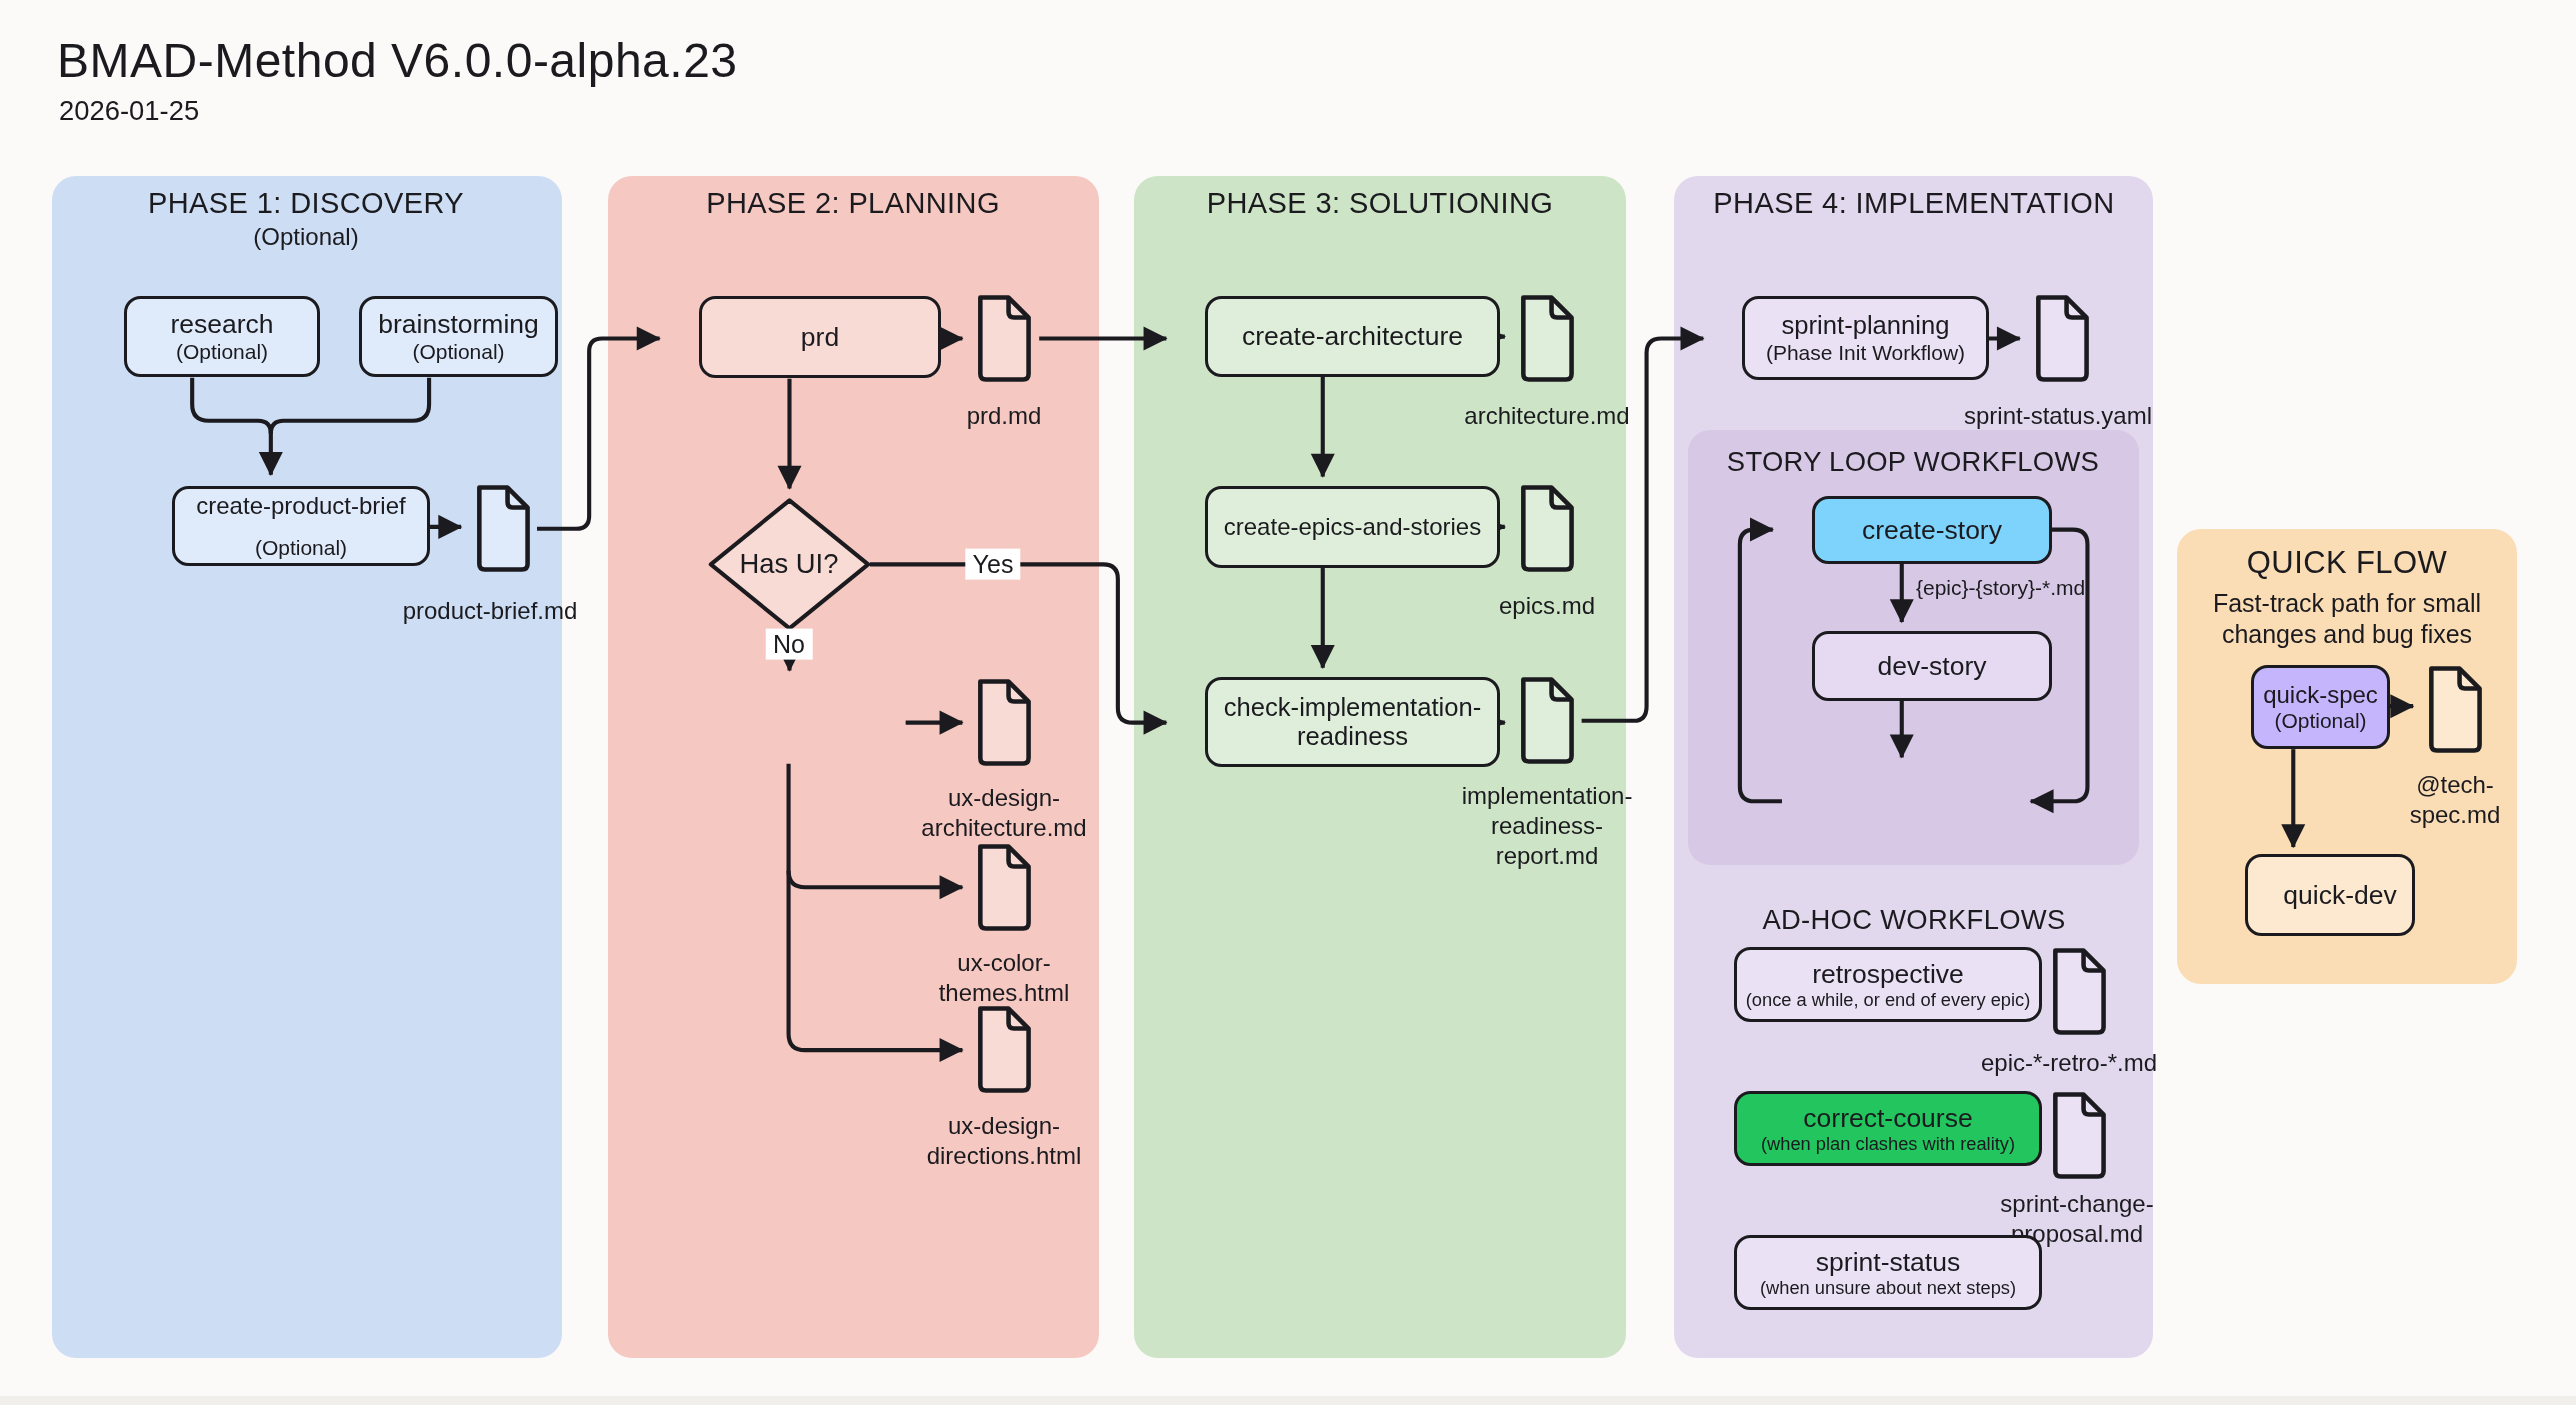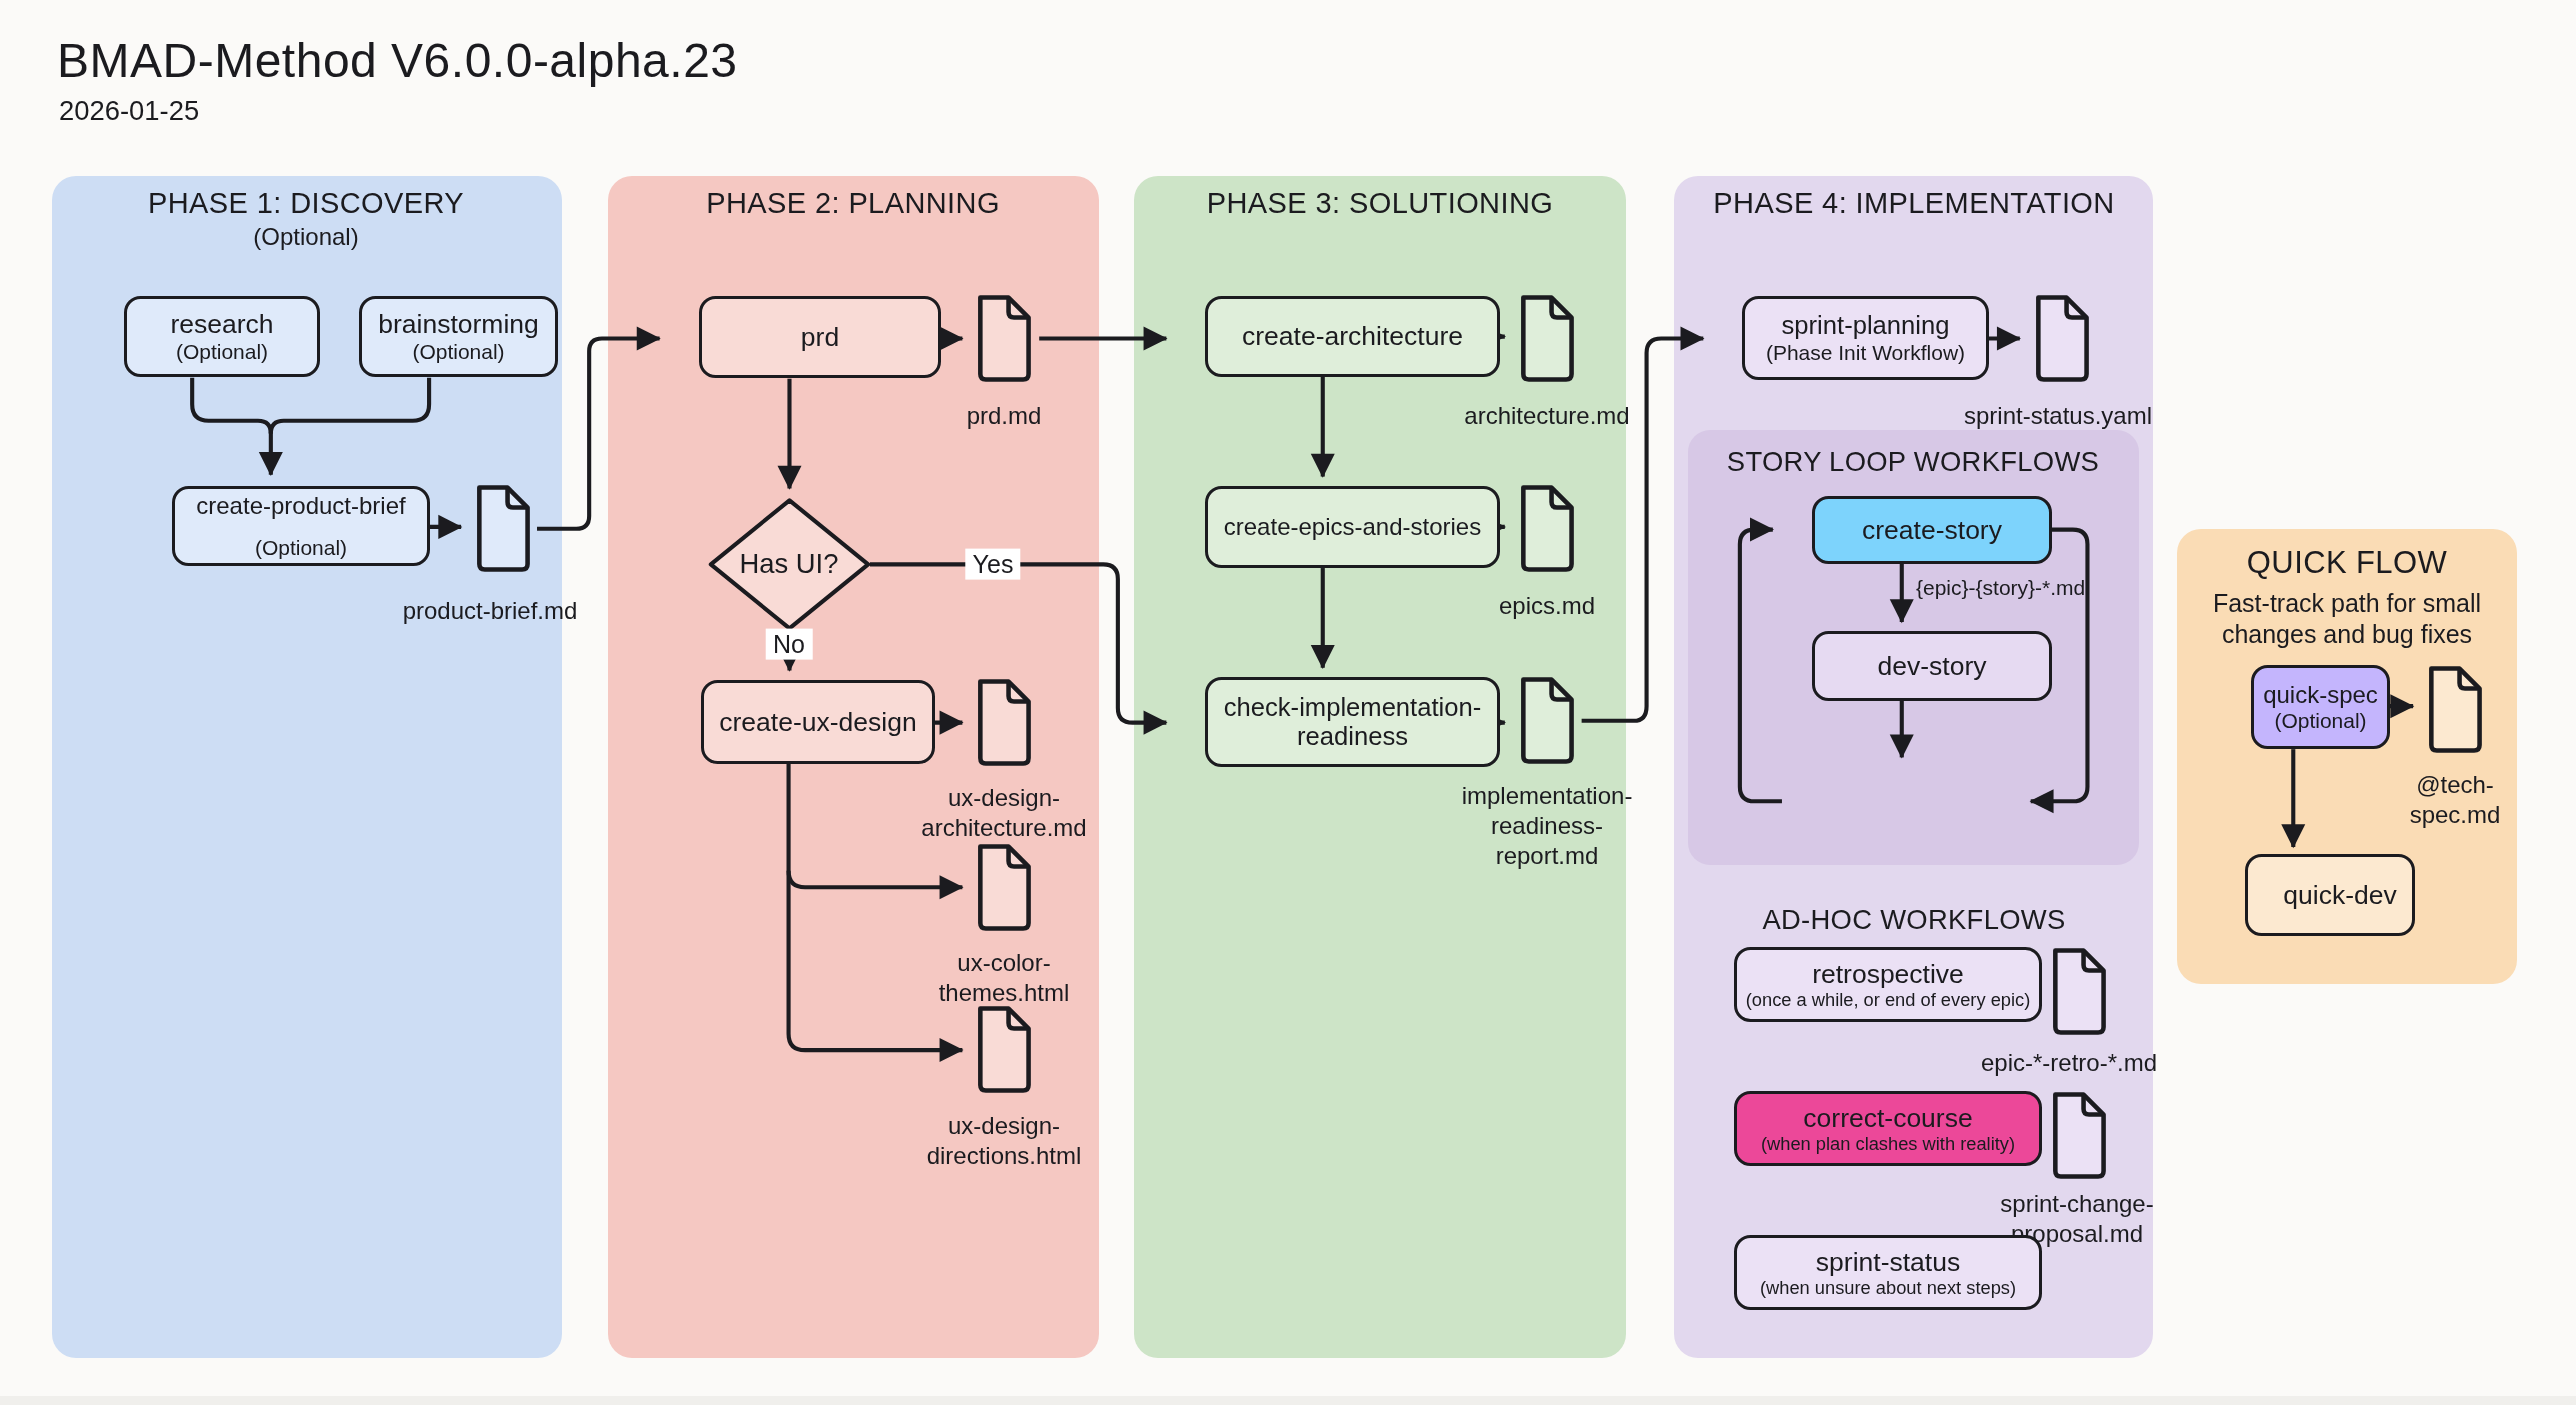--- a/index.html
+++ b/index.html
@@ -132,23 +132,20 @@
     <path d="M41 5 V21 Q41 27 47 27 H63" fill="none"></path>
   </svg>
   <div class="filelabel" style="left:1004px; top:401px;">
     <div>prd.md</div>
   </div>
 
   <div class="diamond-label" style="left:789px; top:564px;">Has UI?</div>
   <div class="chip" style="left:993px; top:564px;">Yes</div>
   <div class="chip" style="left:789px; top:644px;">No</div>
 
-  <div class="node" style="left: 671px; top: 680px; width: 234px; height: 84px; background: rgb(249, 219, 214);">
-    <span>create-ux-design</span>
-  </div>
 
   <svg class="fileicon" style="left: 971px; top: 677px; color: rgb(249, 219, 214);" width="66" height="91" viewBox="0 0 72 100">
     <path d="M10 5 H41 L63 27 V89 Q63 95 57 95 H16 Q10 95 10 89 Z" fill="currentColor"></path>
     <path d="M41 5 V21 Q41 27 47 27 H63" fill="none"></path>
   </svg>
   <div class="filelabel" style="left:1004px; top:783px;">
     <div>ux-design-</div>
     <div>architecture.md</div>
   </div>
 
@@ -239,21 +236,21 @@
     <span class="note">(once a while, or end of every epic)</span>
   </div>
   <svg class="fileicon" style="left: 2046px; top: 946px; color: rgb(235, 225, 245);" width="66" height="91" viewBox="0 0 72 100">
     <path d="M10 5 H41 L63 27 V89 Q63 95 57 95 H16 Q10 95 10 89 Z" fill="currentColor"></path>
     <path d="M41 5 V21 Q41 27 47 27 H63" fill="none"></path>
   </svg>
   <div class="filelabel" style="left:2069px; top:1048px;">
     <div>epic-*-retro-*.md</div>
   </div>
 
-  <div class="node small-note" style="left: 1704px; top: 1091px; width: 308px; height: 75px; background: #ec4899;">
+  <div class="node small-note" style="left: 1704px; top: 1091px; width: 308px; height: 75px; background: #22c55e;">
     <span>correct-course</span>
     <span class="note">(when plan clashes with reality)</span>
   </div>
   <svg class="fileicon" style="left: 2046px; top: 1090px; color: rgb(235, 225, 245);" width="66" height="91" viewBox="0 0 72 100">
     <path d="M10 5 H41 L63 27 V89 Q63 95 57 95 H16 Q10 95 10 89 Z" fill="currentColor"></path>
     <path d="M41 5 V21 Q41 27 47 27 H63" fill="none"></path>
   </svg>
   <div class="filelabel" style="left:2077px; top:1189px;">
     <div>sprint-change-</div>
     <div>proposal.md</div>

